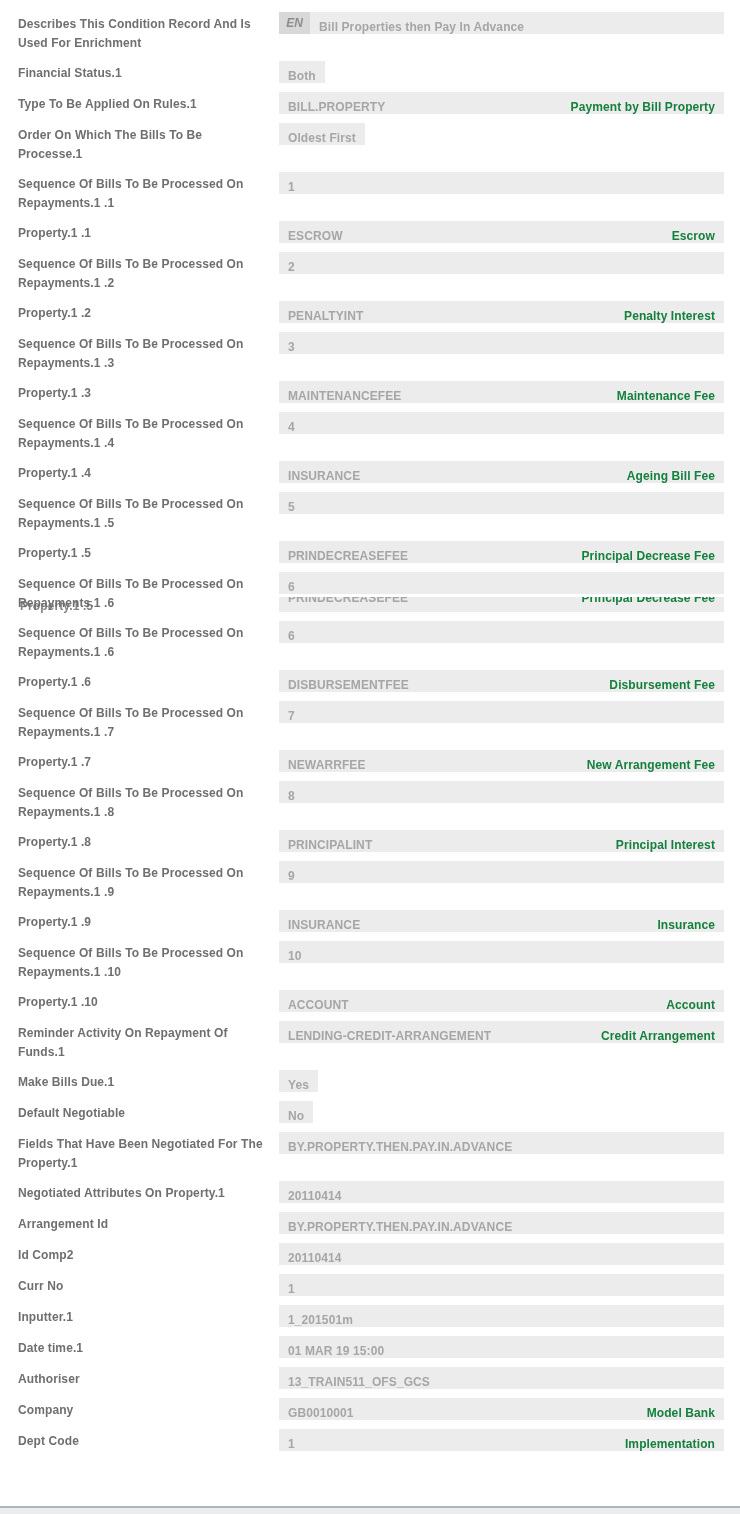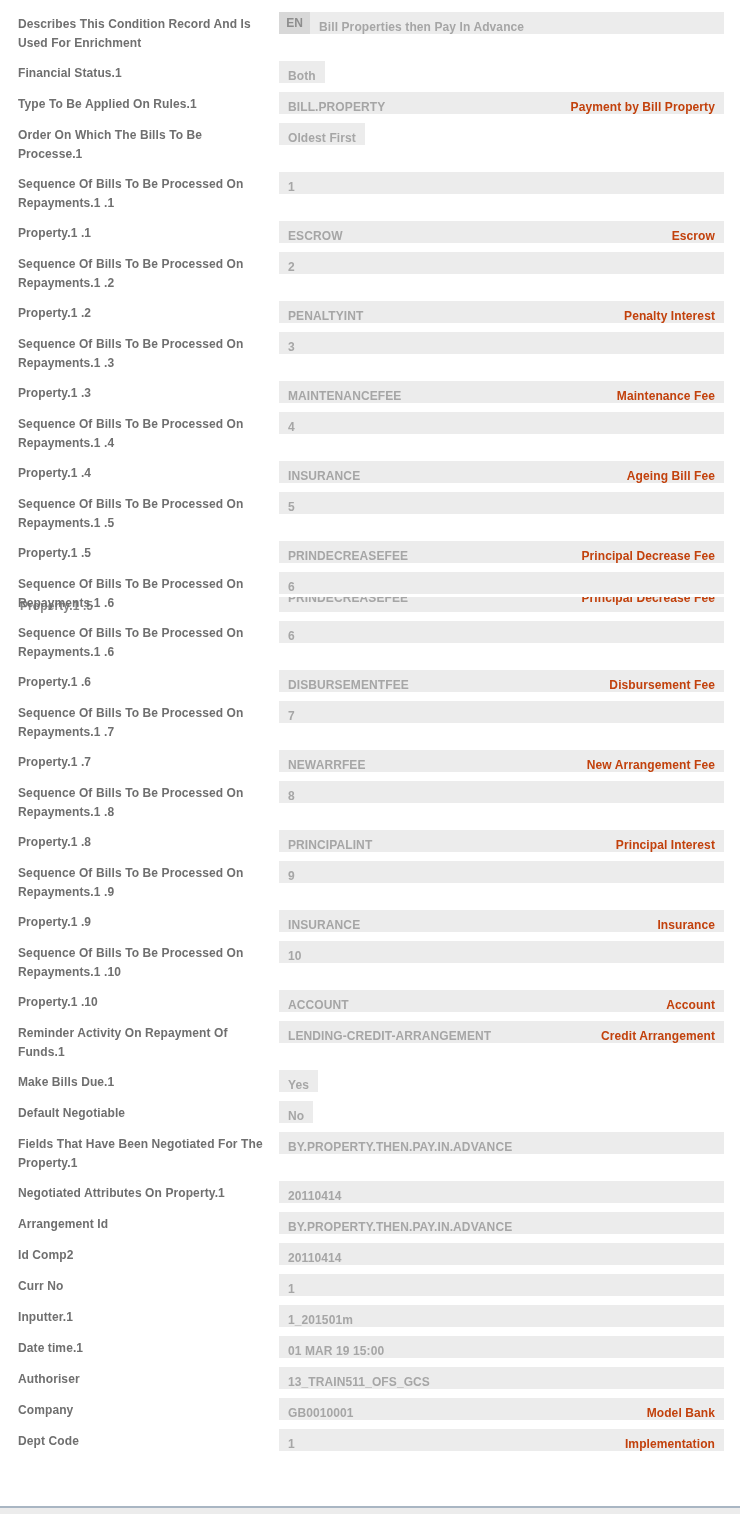--- a/index.html
+++ b/index.html
@@ -17,32 +17,32 @@
   .row.h2{height:40px;}
   .row.glitch-row{height:40px;}
   .label{
     width:261px;min-width:261px;box-sizing:border-box;padding-top:3px;padding-right:8px;
     font-size:12px;font-weight:bold;line-height:19px;color:#6f6f6f;
     white-space:pre-line;letter-spacing:0.1px;
   }
   .value-area{flex:1;display:flex;min-width:0;}
   .lang-badge{
     width:31px;min-width:25px;height:22px;display:flex;align-items:center;justify-content:center;
-    background:#d8d8d8;color:#8d8d8d;font-size:12px;font-weight:bold;
+    background:#d8d8d8;color:#8d8d8d;font-size:12px;font-weight:bold;font-style:italic;
   }
   .value-box{
     background:#ececec;height:22px;box-sizing:border-box;
     display:flex;align-items:flex-end;justify-content:space-between;
     padding:0 9px;font-size:12px;font-weight:bold;color:#a6a6a6;
     min-width:0;
   }
   .row.full .value-box{flex:1;}
   .row.short .value-box{flex:0 0 auto;}
   .value-text{white-space:nowrap;letter-spacing:0.1px;}
-  .enrichment{color:#c2410c;white-space:nowrap;letter-spacing:0.1px;}
+  .enrichment{color:#15803d;white-space:nowrap;letter-spacing:0.1px;}
   
   .glitch-band{position:absolute;left:0;top:24px;right:0;height:16px;}
   .glitch-label{position:absolute;left:0;top:0;width:261px;height:16px;}
   .glitch-label span{
     position:absolute;font-size:12px;font-weight:bold;color:#6f6f6f;
     line-height:14px;white-space:nowrap;letter-spacing:0.1px;
   }
   .glitch-label .g2{left:2px;top:3px;opacity:0.85;}
   .glitch-label .g1{left:0;top:0;}
   .glitch-box{

